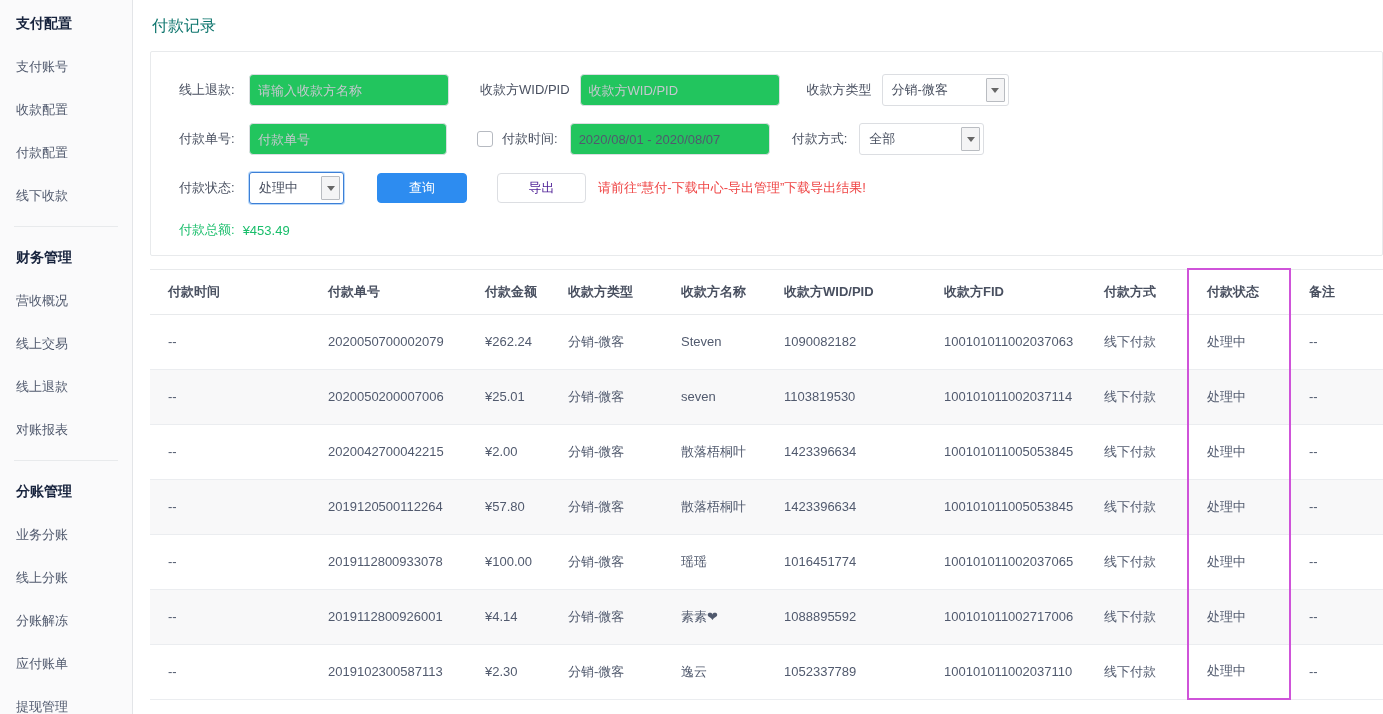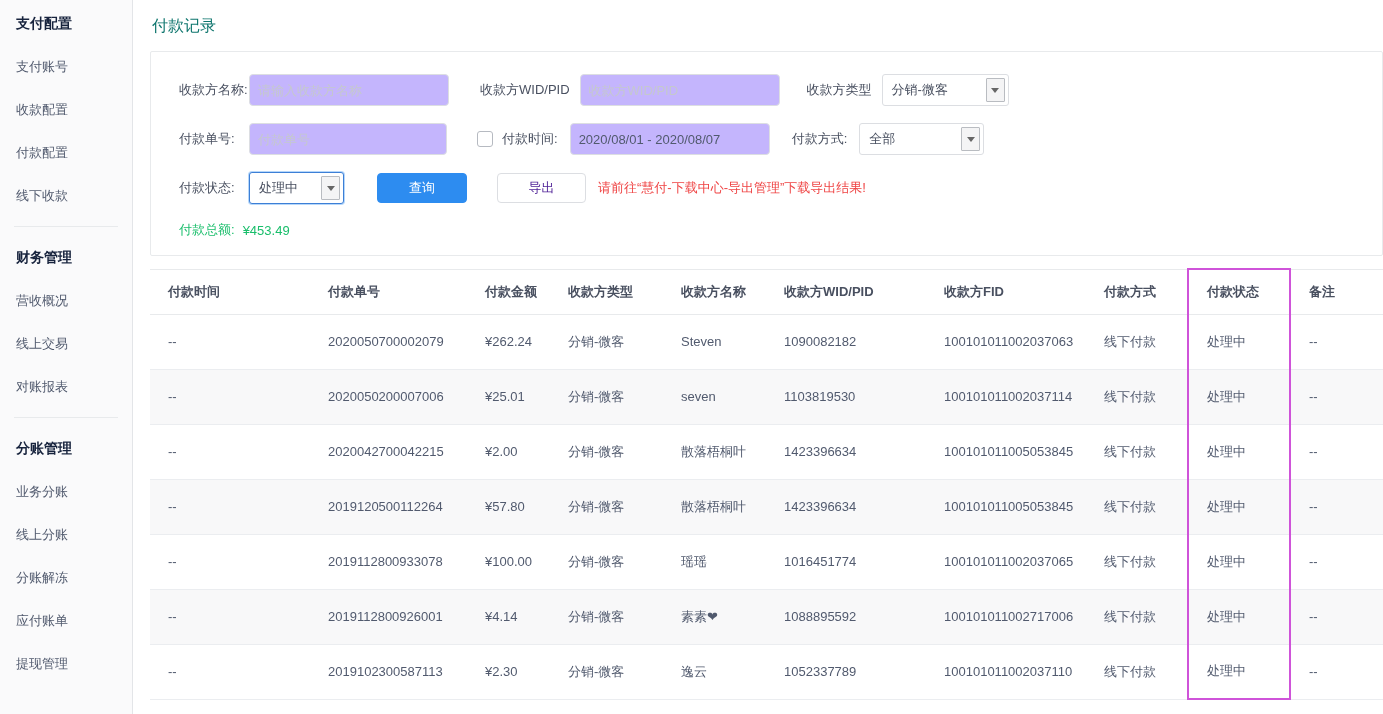--- a/index.html
+++ b/index.html
@@ -42,21 +42,21 @@
   }
   .f-row { display: flex; align-items: center; margin-bottom: 17px; color: #495060; }
   .f-row:last-child { margin-bottom: 6px; }
   .f-lbl { margin-right: 10px; white-space: nowrap; }
   .f-lbl-first { width: 70px; flex-shrink: 0; margin-right: 0; }
   .txt-input {
     height: 32px; width: 200px;
     border: 1px solid #dcdee2; border-radius: 4px;
     padding: 0 8px; font-size: 13px; color: #515a6e;
     font-family: "Liberation Sans", "DejaVu Sans", sans-serif;
-    outline: none; background: #c4b5fd;
+    outline: none; background: #22c55e;
   }
   .txt-input::placeholder { color: #c5c8ce; }
 
   .sel {
     position: relative; height: 32px; background: #fff;
     border: 1px solid #dcdee2; border-radius: 3px;
     display: flex; align-items: center;
     padding: 0 28px 0 9px; cursor: pointer; color: #495060;
   }
   .sel-arrow {
@@ -126,38 +126,39 @@
     <nav>
         <div class="sb-title">支付配置</div>
         <div class="sb-item">支付账号</div>
         <div class="sb-item">收款配置</div>
         <div class="sb-item">付款配置</div>
         <div class="sb-item">线下收款</div>
         <div class="sb-divider"></div>
         <div class="sb-title">财务管理</div>
         <div class="sb-item">营收概况</div>
         <div class="sb-item">线上交易</div>
+        <div class="sb-item">线上退款</div>
         <div class="sb-item">对账报表</div>
         <div class="sb-divider"></div>
         <div class="sb-title">分账管理</div>
         <div class="sb-item">业务分账</div>
         <div class="sb-item">线上分账</div>
         <div class="sb-item">分账解冻</div>
         <div class="sb-item">应付账单</div>
         <div class="sb-item">提现管理</div>
       </nav>
   </aside>
 
   <main class="main">
     <div class="page-title">付款记录</div>
 
     <section class="filter-panel">
 
       <div class="f-row">
-        <span class="f-lbl f-lbl-first">收款方名称:</span>
+        <span class="f-lbl f-lbl-first">线上退款:</span>
         <input class="txt-input" placeholder="请输入收款方名称" style="">
         <span class="f-lbl" style="margin-left:31px">收款方WID/PID</span>
         <input class="txt-input" placeholder="收款方WID/PID" style="">
         <span class="f-lbl" style="margin-left:27px">收款方类型</span>
         <div class="sel" style="width:127px">
           <span>分销-微客</span>
           <span class="sel-arrow"></span>
         </div>
       </div>
 

